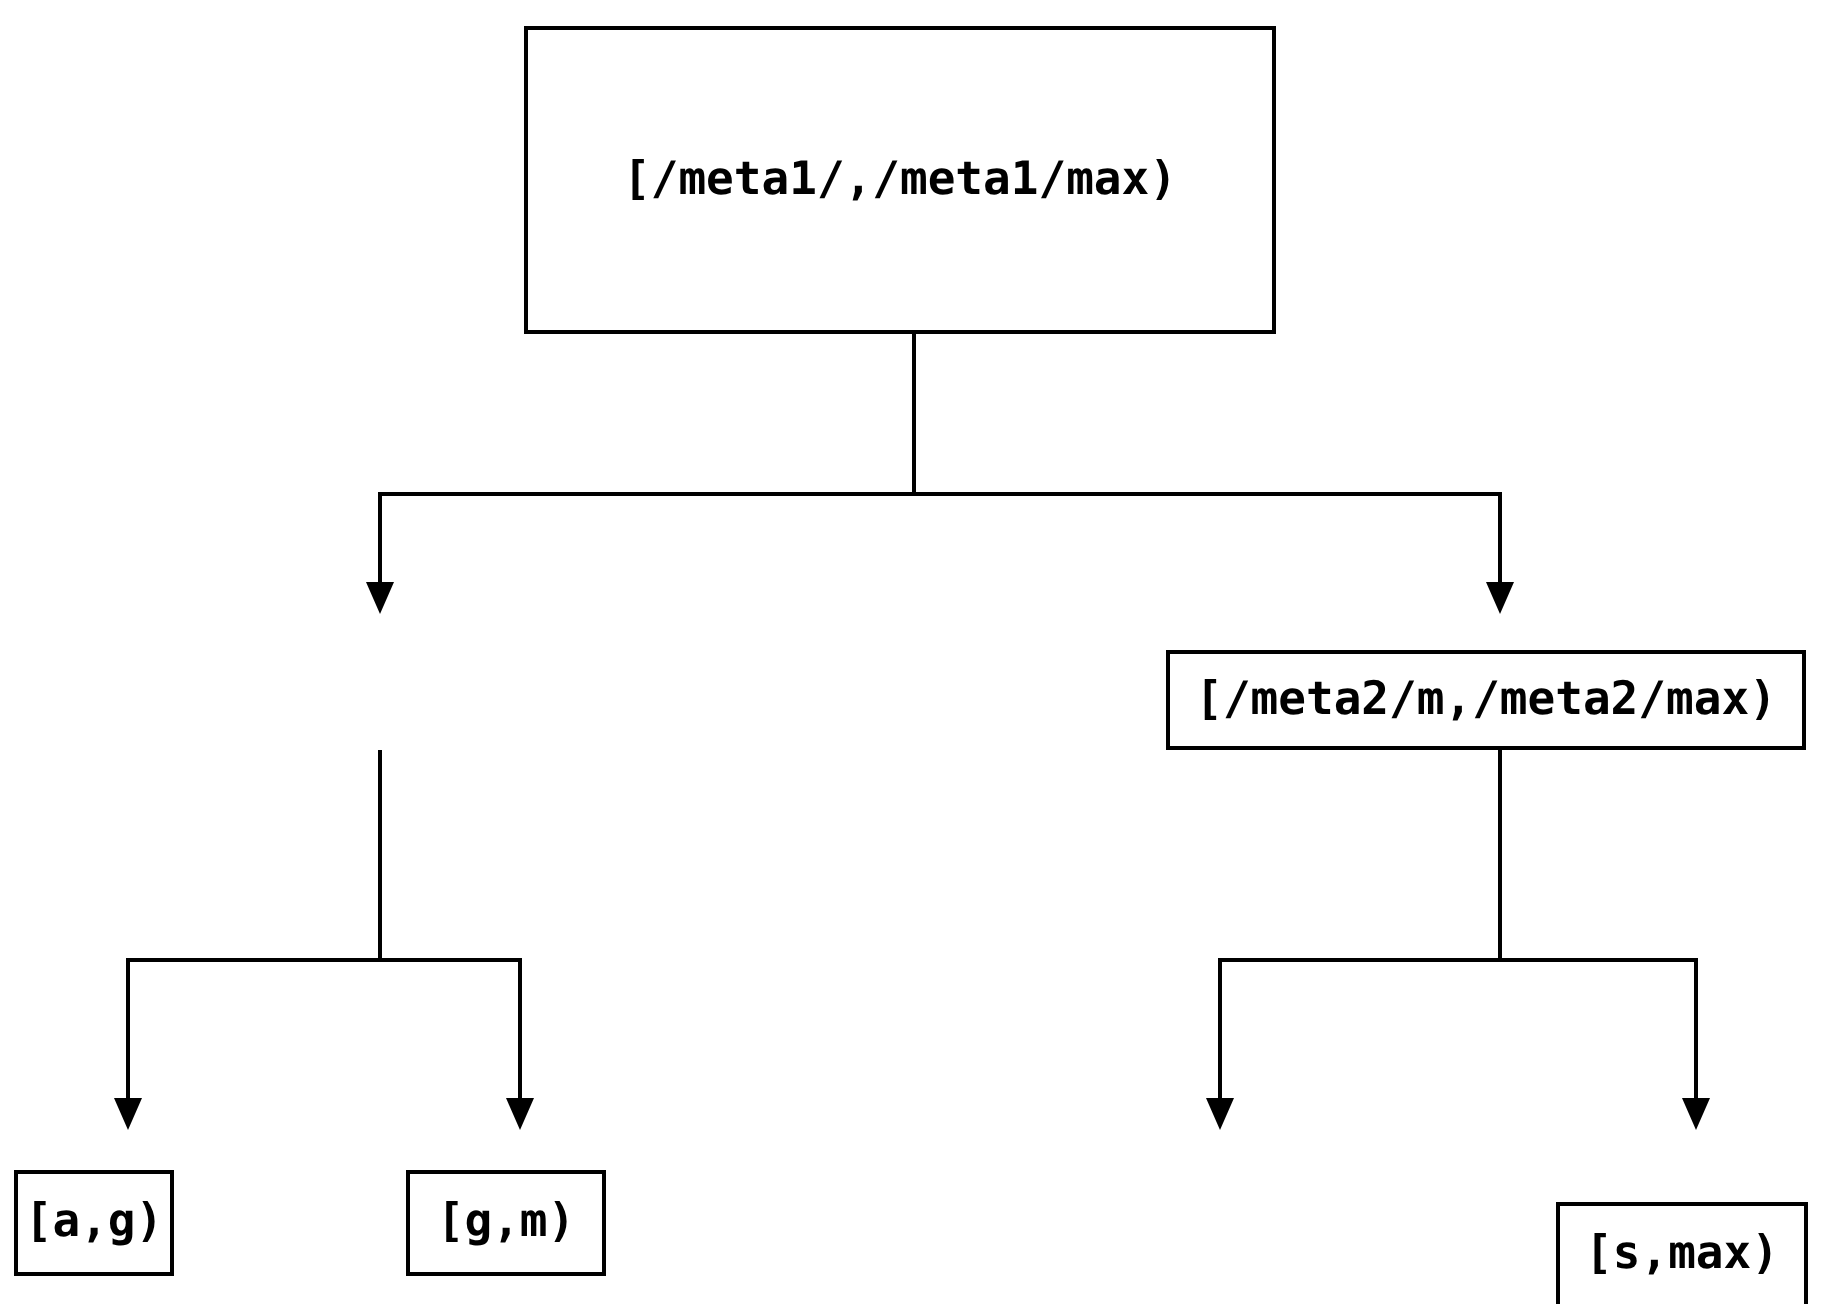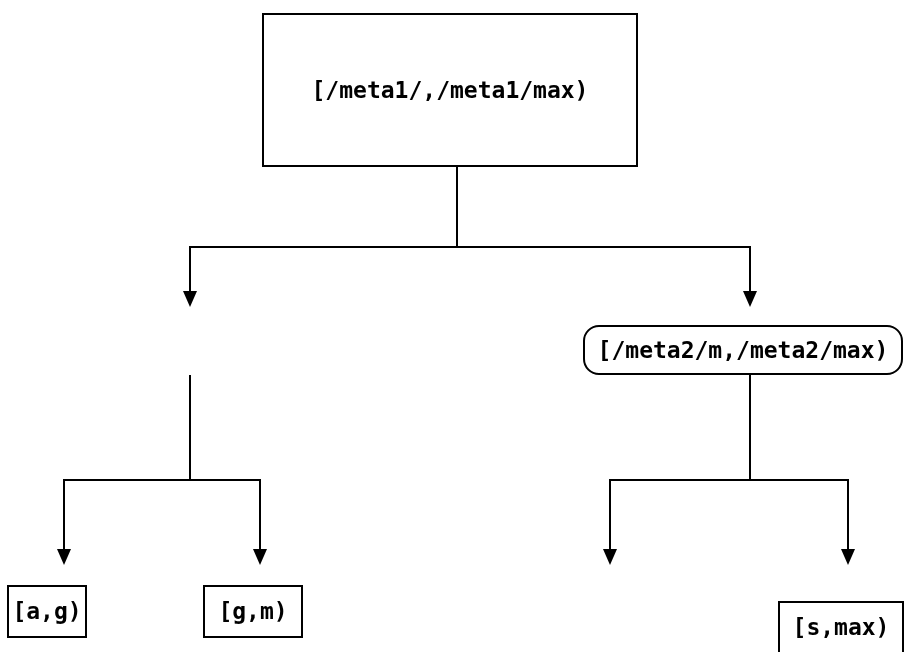--- a/index.html
+++ b/index.html
@@ -32,21 +32,21 @@
     justify-content: center;
     font-family: "DejaVu Sans Mono", "Liberation Mono", monospace;
     font-weight: bold;
     font-size: 23px;
     line-height: 1;
     color: #000000;
     white-space: nowrap;
   }
   #node-root      { left: 262px; top: 13px;  width: 376px; height: 154px; }
   #node-left      { left: 22px;  top: 325px; width: 323px; height: 50px; }
-  #node-right     { left: 583px; top: 325px; width: 320px; height: 50px; border-radius: 16px; }
+  #node-right     { left: 583px; top: 325px; width: 320px; height: 50px; }
   #node-leaf-ag   { left: 7px;   top: 585px; width: 80px; height: 53px; }
   #node-leaf-gm   { left: 203px; top: 585px; width: 100px; height: 53px; }
   #node-leaf-ms   { left: 554px; top: 585px; width: 100px; height: 53px; }
   #node-leaf-smax { left: 778px; top: 601px; width: 126px; height: 53px; }
   .edge  { stroke: #000000; stroke-width: 2; fill: none; }
   .arrow { fill: #000000; stroke: none; }
 </style>
 </head>
 <body>
 

